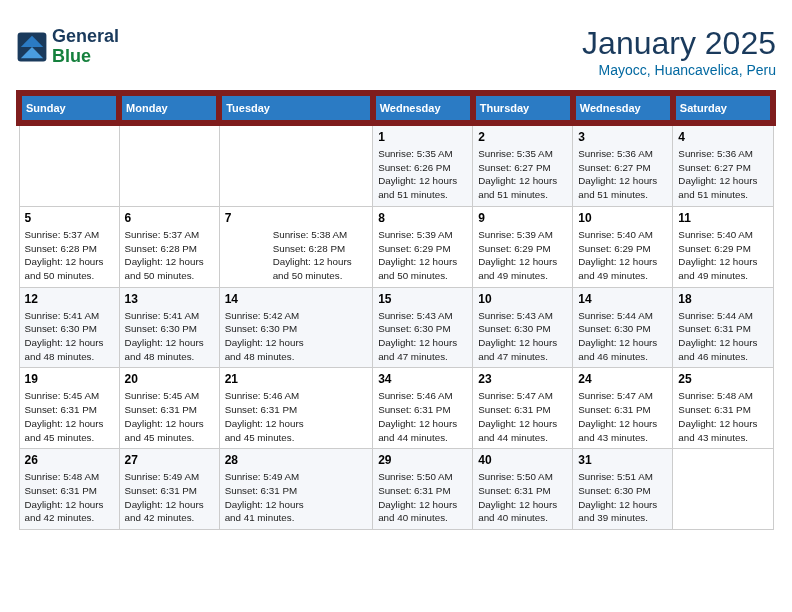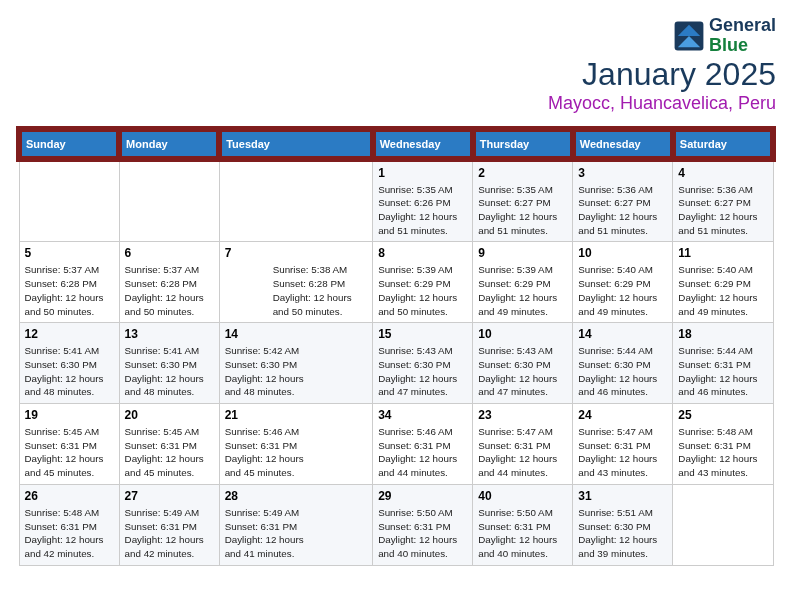--- a/index.html
+++ b/index.html
@@ -6,23 +6,22 @@
     body {
       font-family: Arial, sans-serif;
       background: #fff;
       width: 792px;
       min-height: 612px;
       padding: 16px;
     }
     .header {
       display: flex;
       justify-content: space-between;
-      align-items: flex-end;
+      align-items: center;
       margin-bottom: 12px;
-      flex-direction: column;
     }
     .logo {
       display: flex;
       align-items: center;
     }
     .logo-text {
       font-size: 18px;
       font-weight: bold;
       color: #1a3a5c;
       line-height: 1.1;
@@ -32,24 +31,25 @@
       height: 32px;
       margin-right: 4px;
     }
     .title-block {
       text-align: right;
     }
     .month-title {
       font-size: 32px;
       color: #1a3a5c;
       font-weight: normal;
+      margin-top: 9px;
     }
     .location {
-      font-size: 18px;
-      color: #a21caf;
+      font-size: 14px;
+      color: #0369a1;
     }
     table {
       width: 100%;
       border-collapse: collapse;
       font-size: 10.5px;
     }
     thead tr {
       background: #2b7bc4;
       color: white;
     }

